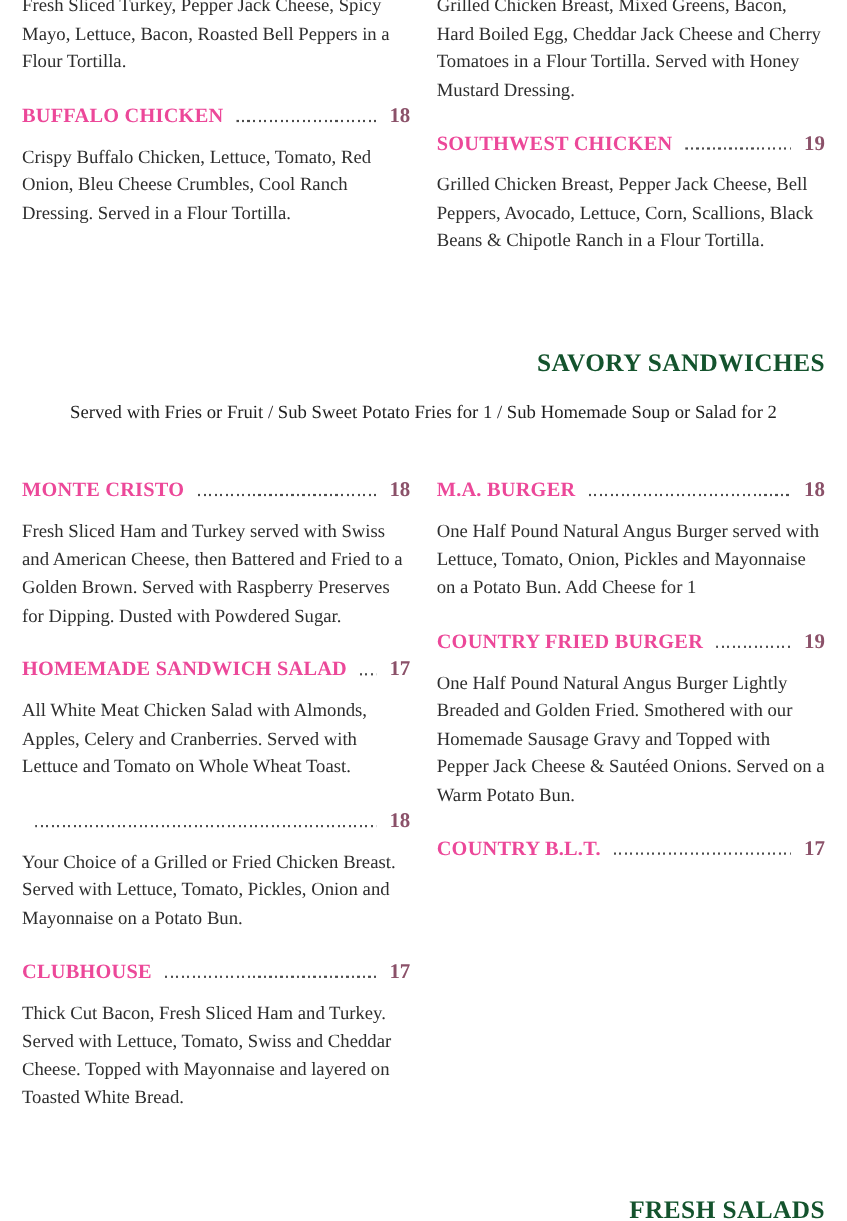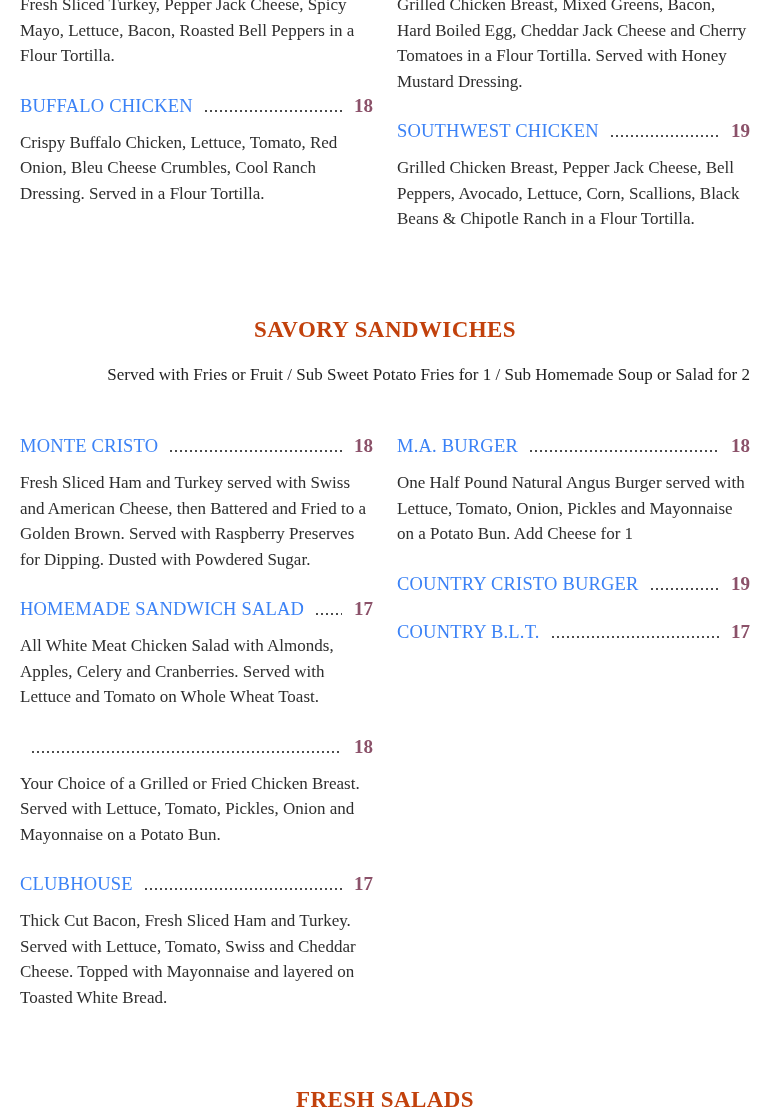--- a/index.html
+++ b/index.html
@@ -36,51 +36,51 @@
   }
   .menu-item {
     margin-bottom: 26px;
   }
   .item-header {
     display: flex;
     align-items: baseline;
     margin: 0 0 13px 0;
   }
   .item-name {
-    font-weight: normal;
+    font-weight: bold;
     font-size: 18.5px;
     line-height: 22px;
     letter-spacing: 0.2px;
-    color: #3b82f6;
+    color: #ec4899;
     white-space: nowrap;
   }
   .dots {
     flex: 1;
     min-width: 12px;
     height: 2px;
     margin: 0 12px 5px 12px;
     background-image: repeating-linear-gradient(to right, #4c4c4c 0 2px, transparent 2px 5px);
   }
   .price {
     font-weight: bold;
     font-size: 19px;
     color: #8b5169;
     white-space: nowrap;
   }
   .section-title {
-    text-align: center;
+    text-align: right;
     font-size: 23px;
     line-height: 28px;
     font-weight: bold;
     letter-spacing: 0.4px;
-    color: #c2410c;
+    color: #14532d;
     margin: 58px 0 0 0;
   }
   .section-subtitle {
-    text-align: right;
+    text-align: center;
     font-size: 17px;
     line-height: 25.5px;
     color: #1f1f1f;
     margin: 18px 0 0 0;
   }
   .section-columns {
     margin-top: 48px;
   }
   .salads-title {
     margin-top: 50px;
@@ -164,24 +164,25 @@
         <div class="item-header">
           <span class="item-name">M.A. BURGER</span>
           <span class="dots"></span>
           <span class="price">18</span>
         </div>
         <p class="desc">One Half Pound Natural Angus Burger served with Lettuce, Tomato, Onion, Pickles and Mayonnaise on a Potato Bun. Add Cheese for 1</p>
       </div>
 
       <div class="menu-item">
         <div class="item-header">
-          <span class="item-name">COUNTRY CRISTO BURGER</span>
+          <span class="item-name">COUNTRY FRIED BURGER</span>
           <span class="dots"></span>
           <span class="price">19</span>
         </div>
+        <p class="desc">One Half Pound Natural Angus Burger Lightly Breaded and Golden Fried. Smothered with our Homemade Sausage Gravy and Topped with Pepper Jack Cheese &amp; Sautéed Onions. Served on a Warm Potato Bun.</p>
       </div>
 
       <div class="menu-item">
         <div class="item-header">
           <span class="item-name">COUNTRY B.L.T.</span>
           <span class="dots"></span>
           <span class="price">17</span>
         </div>
       </div>
 

